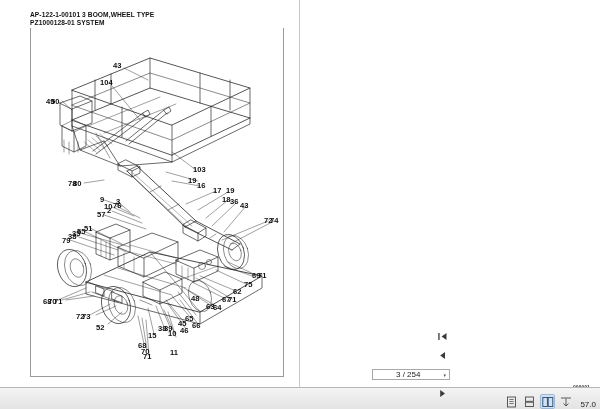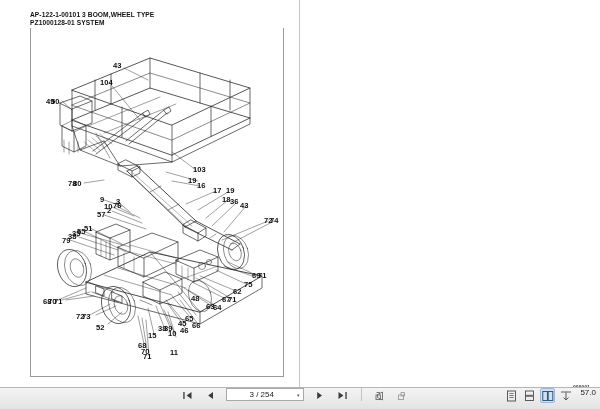--- a/index.html
+++ b/index.html
@@ -45,25 +45,25 @@
   
   .toolbar{
     height:22px; flex:0 0 22px; position:relative;
     background:linear-gradient(#f4f4f4,#e3e3e3);
     border-top:1px solid #b6b6b6;
     display:flex; align-items:center;
   }
   .tb-left{ position:absolute; left:0; top:0; bottom:0; width:140px; }
   .tb-center{
     position:absolute; left:140px; right:150px; top:0; bottom:0;
-    display:flex; align-items:flex-start; justify-content:center; gap:8px;
+    display:flex; align-items:flex-end; justify-content:center; gap:8px;flex-direction:column;
   }
   .tb-right{
     position:absolute; right:4px; top:0; bottom:0;
-    display:flex; align-items:flex-start; gap:3px;
+    display:flex; align-items:flex-end; gap:3px;
   }
   .tb-btn{
     width:15px; height:15px; display:flex; align-items:center;
     justify-content:center; background:transparent; border:0;
     color:#3a3a3a; font-size:9px; cursor:pointer; border-radius:2px;
   }
   .tb-btn.active{ background:#cfe0f2; border:1px solid #9cb8d6; }
   .page-field{
     display:flex; align-items:center; background:#fff;
     border:1px solid #a9a9a9; height:13px; width:78px;

